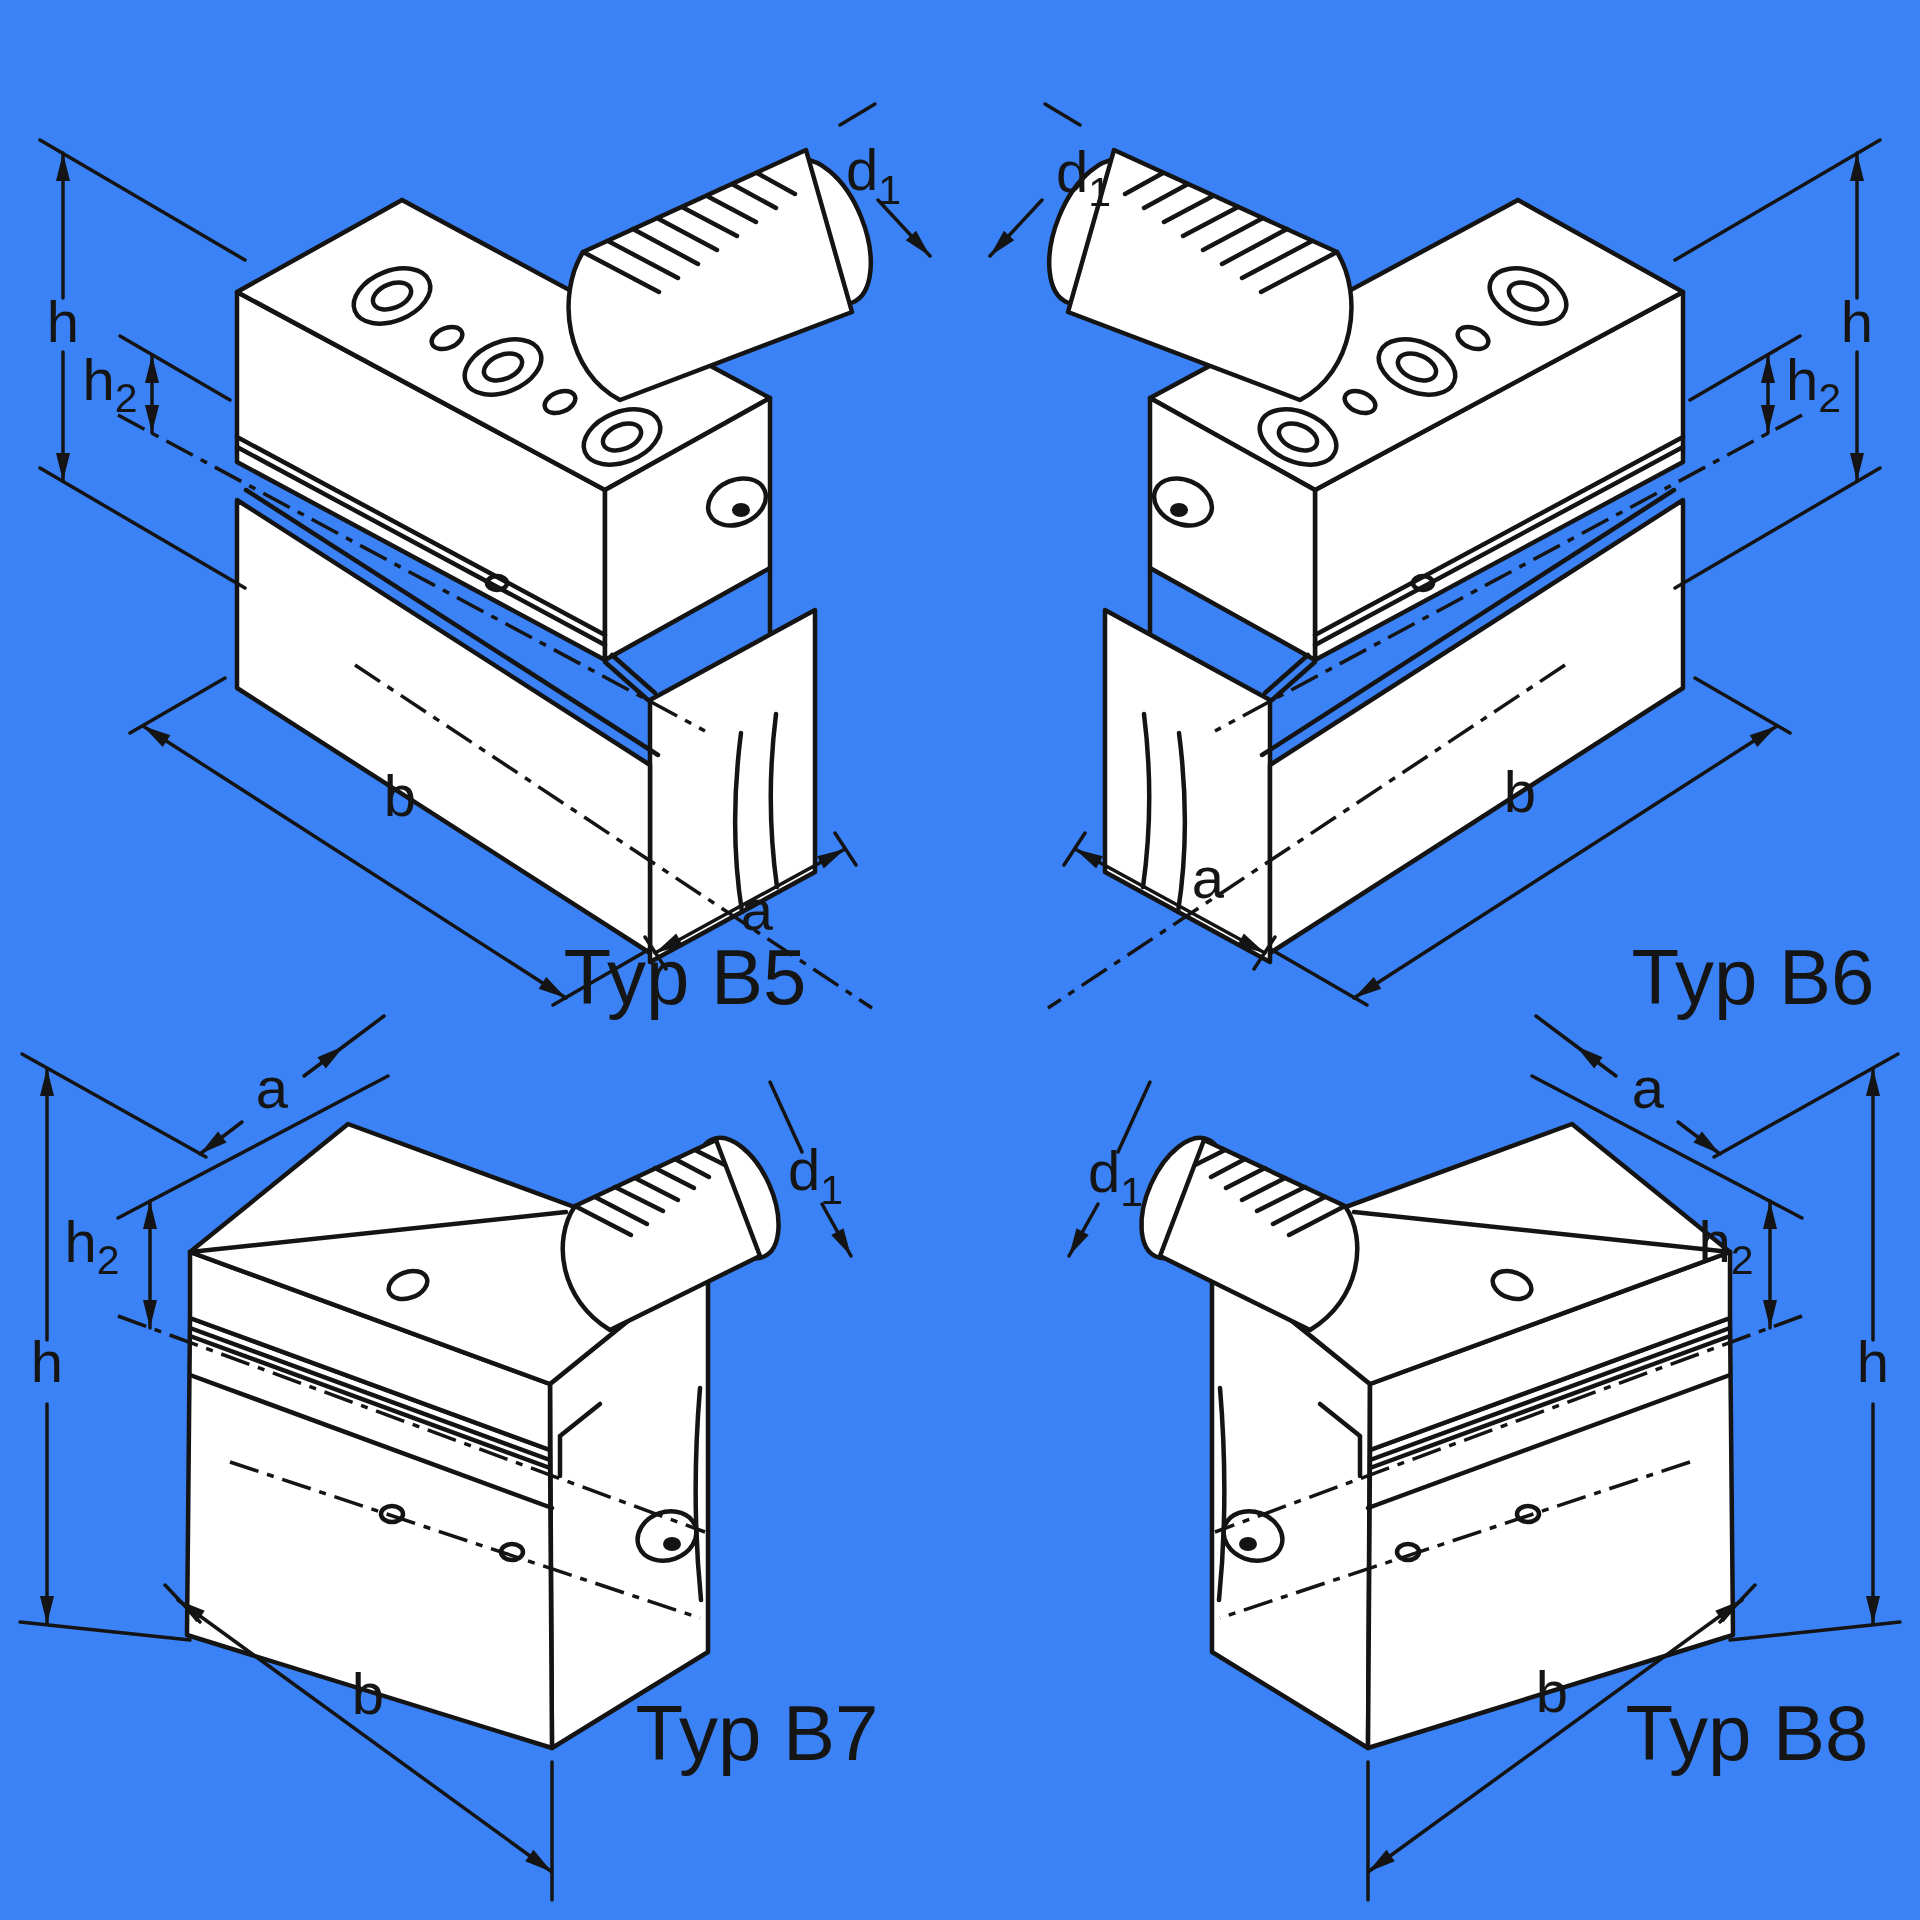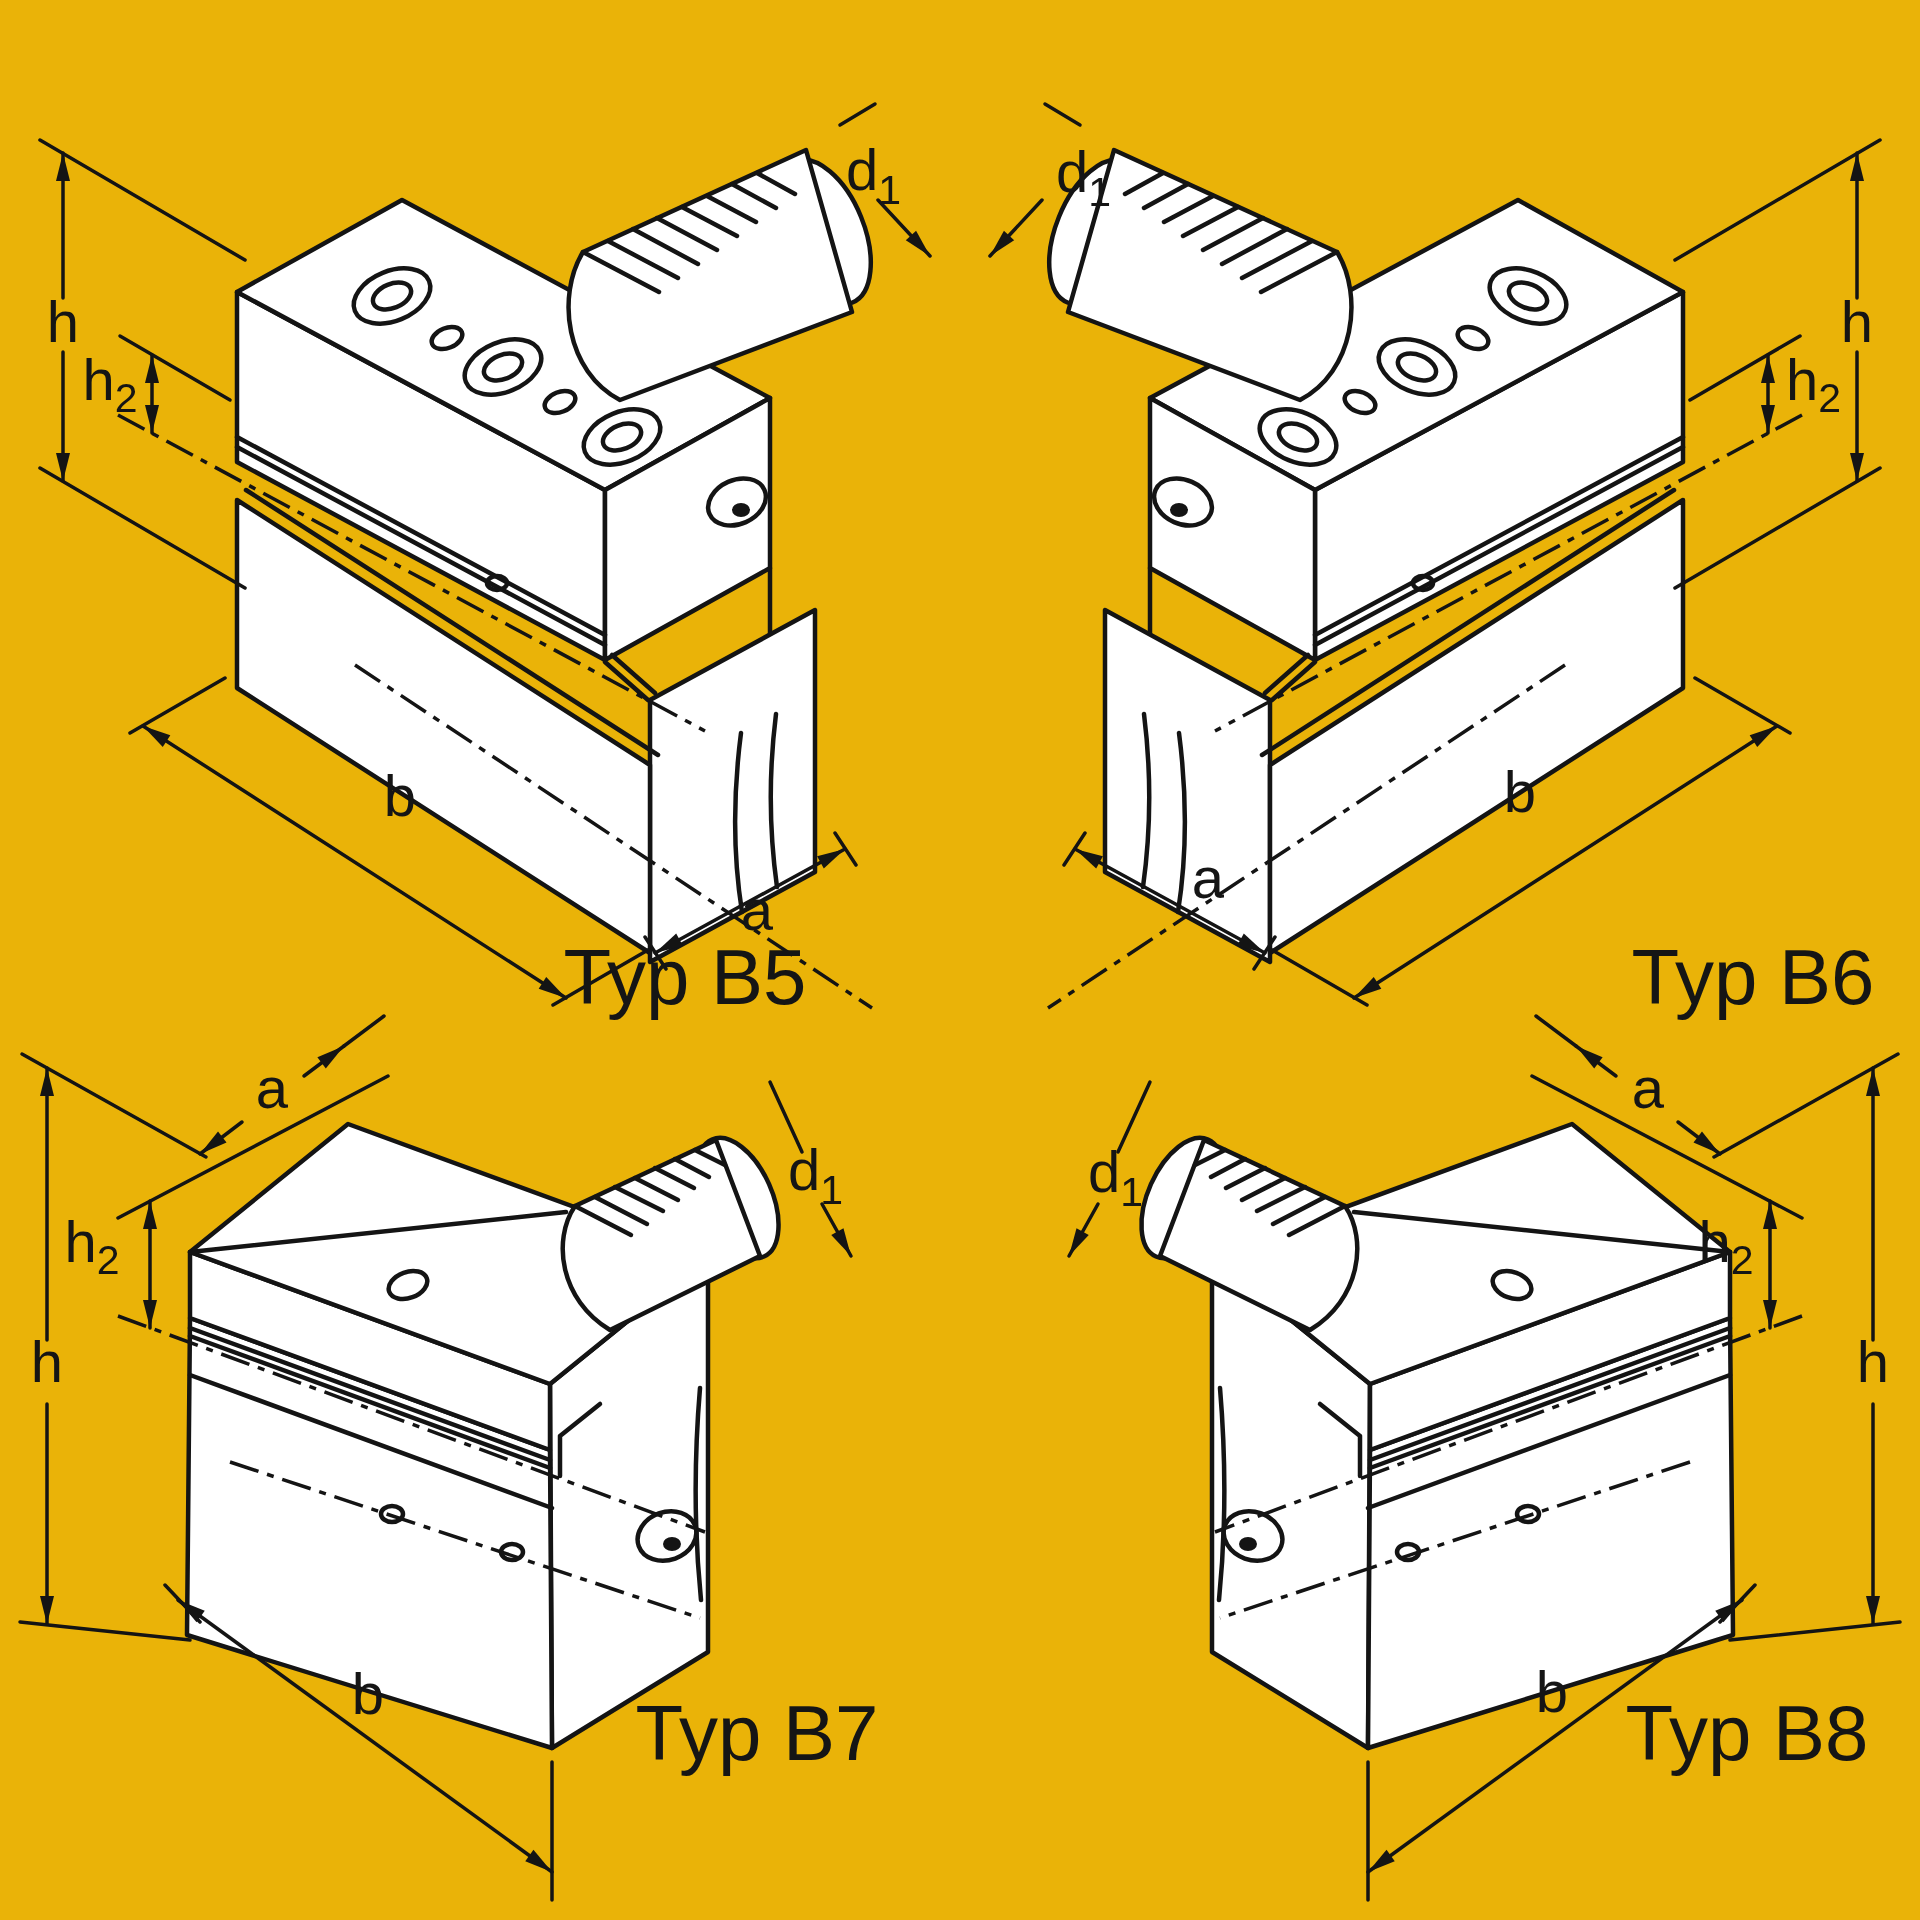--- a/index.html
+++ b/index.html
@@ -1,16 +1,16 @@
 <!DOCTYPE html>
 <html><head>
 <meta charset="utf-8">
 <style>
   html,body{margin:0;padding:0;background:#ffffff;}
-  .sheet{width:1920px;height:1920px;position:relative;background:#eab308;
+  .sheet{width:1920px;height:1920px;position:relative;background:#3b82f6;
          font-family:"Liberation Sans", sans-serif;}
   svg{display:block;}
   .fc{fill:#ffffff;stroke:#141414;stroke-width:4.5;stroke-linejoin:round;}
   .ln{fill:none;stroke:#141414;stroke-width:4.5;stroke-linejoin:round;stroke-linecap:round;}
   .dd{fill:none;stroke:#141414;stroke-width:3.5;stroke-dasharray:30 9 7 9;}
   .dim{fill:none;stroke:#141414;stroke-width:3.5;stroke-linecap:round;}
   .dot{fill:#141414;stroke:none;}
   text{fill:#151515;}
   .lbl{font-size:58px;font-weight:500;}
   .sub{font-size:41px;font-weight:500;}

